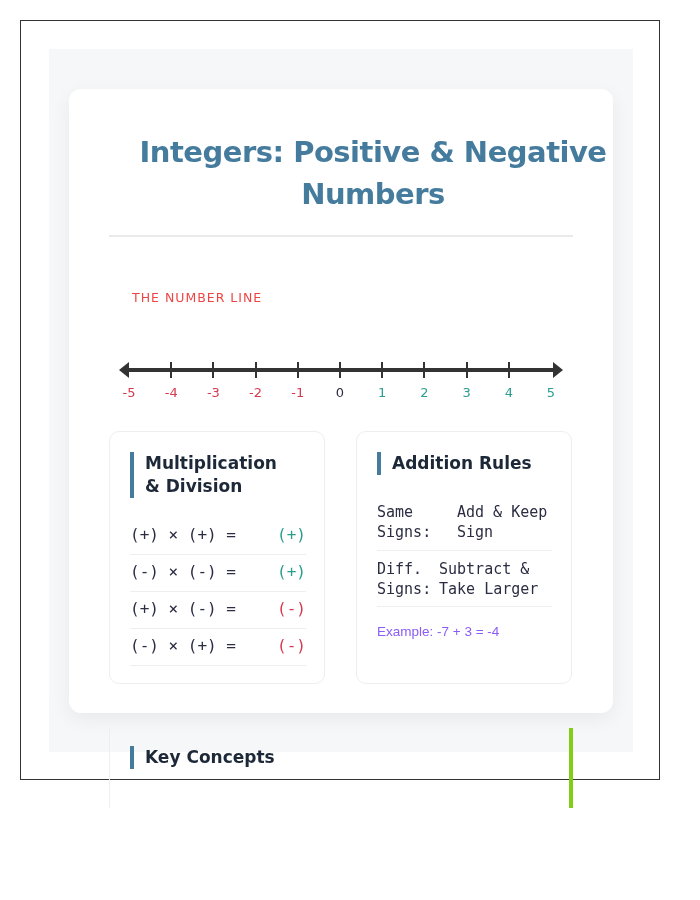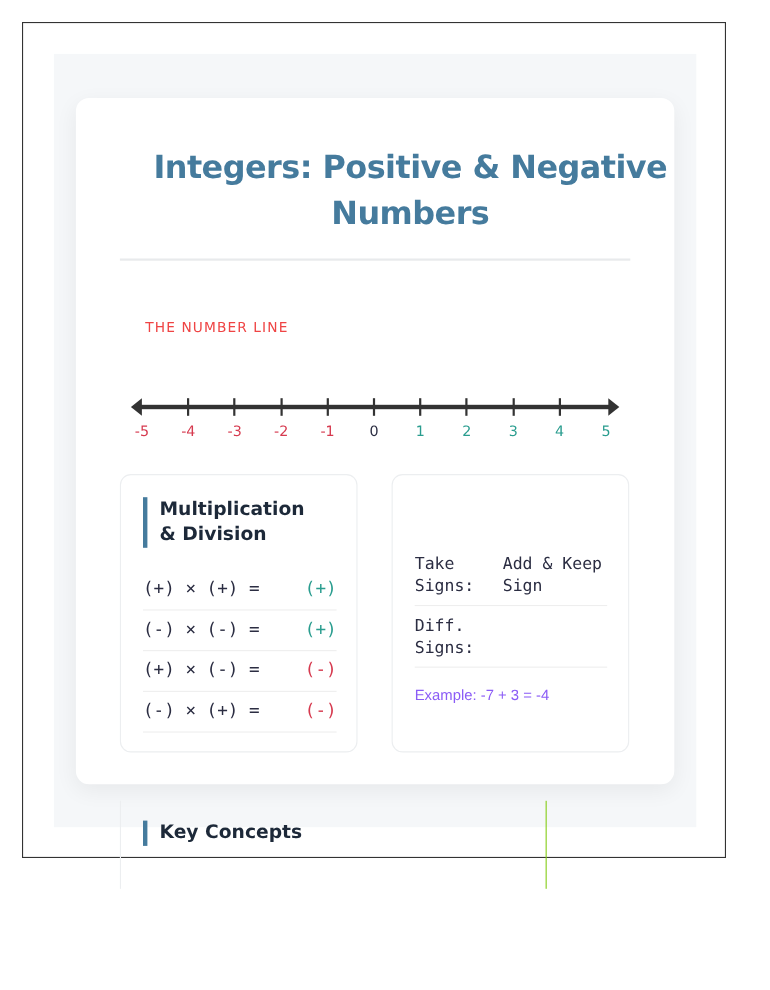--- a/index.html
+++ b/index.html
@@ -20,21 +20,21 @@
   .subcard.left { left:40px; }
   .subcard.right { left:287px; }
   .subcard h3 { position:absolute; left:20px; top:20px; margin:0; padding-left:11px; border-left:4px solid #457b9d; font-size:17px; line-height:23px; color:#1d2939; font-weight:bold; width:150px; }
   .mrow { position:absolute; left:20px; width:176px; height:37px; border-bottom:1px solid #eee; font-family:"DejaVu Sans Mono", monospace; font-size:16px; color:#2b2d42; }
   .mrow .expr { position:absolute; left:0; top:8px; white-space:pre; }
   .mrow .res { position:absolute; right:0; top:8px; white-space:pre; }
   .arow { position:absolute; left:20px; width:175px; border-bottom:1px solid #eee; font-family:"DejaVu Sans Mono", monospace; font-size:15px; color:#2b2d42; line-height:20px; }
   .arow .k { position:absolute; left:0; top:0; white-space:pre-line; }
   .arow .v { position:absolute; top:0; white-space:pre-line; }
   .example { position:absolute; left:20px; top:192px; font-family:"Liberation Sans", sans-serif; font-size:13.5px; color:#8b5cf6; }
-  .kc-card { position:absolute; left:109px; top:728px; width:388px; height:80px; border-left:1px solid #eceef0; border-right:1px solid #84cc16; box-sizing:border-box; }
+  .kc-card { position:absolute; left:109px; top:728px; width:464px; height:80px; border-left:1px solid #eceef0; border-right:4px solid #84cc16; box-sizing:border-box; }
   .kc-card h3 { position:absolute; left:20px; top:18px; margin:0; padding-left:11px; border-left:4px solid #457b9d; font-size:17px; line-height:23px; color:#1d2939; font-weight:bold; }
 </style>
 </head>
 <body>
 
 <div class="frame"></div>
 <div class="bg-area"></div>
 
 <div class="card">
   <div class="title">Integers: Positive &amp; Negative Numbers</div>
@@ -83,29 +83,32 @@
       <span class="expr">(+) × (-) =</span>
       <span class="res" style="color:#d63a4f">(-)</span>
     </div>
     <div class="mrow" style="top:196px">
       <span class="expr">(-) × (+) =</span>
       <span class="res" style="color:#d63a4f">(-)</span>
     </div>
   </div>
 
   <div class="subcard right">
+    <h3>Addition Rules</h3>
     <div class="arow" style="top:70px;height:48px">
-      <span class="k">Take
+      <span class="k">Same
 Signs:</span>
       <span class="v" style="left:80px">Add &amp; Keep
 Sign</span>
     </div>
     <div class="arow" style="top:127px;height:47px">
       <span class="k">Diff.
 Signs:</span>
+      <span class="v" style="left:62px">Subtract &amp;
+Take Larger</span>
     </div>
     <div class="example">Example: -7 + 3 = -4</div>
   </div>
 </div>
 
 <div class="kc-card">
   <h3>Key Concepts</h3>
 </div>
 
 </body></html>

